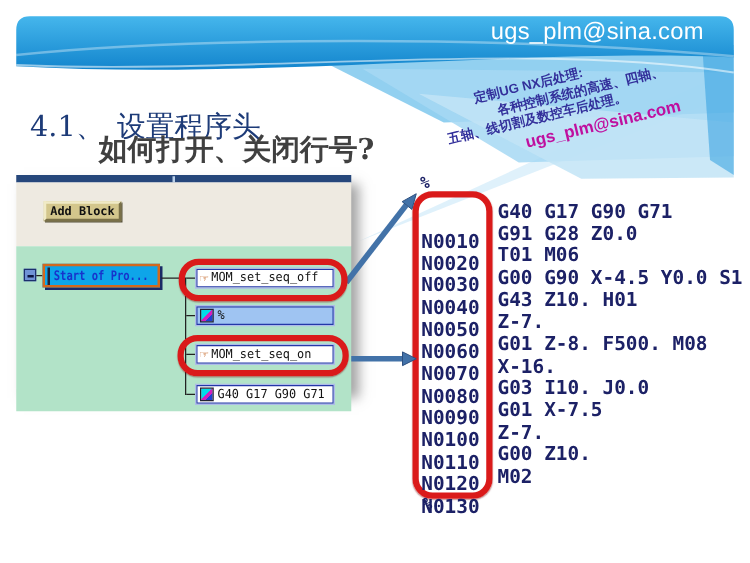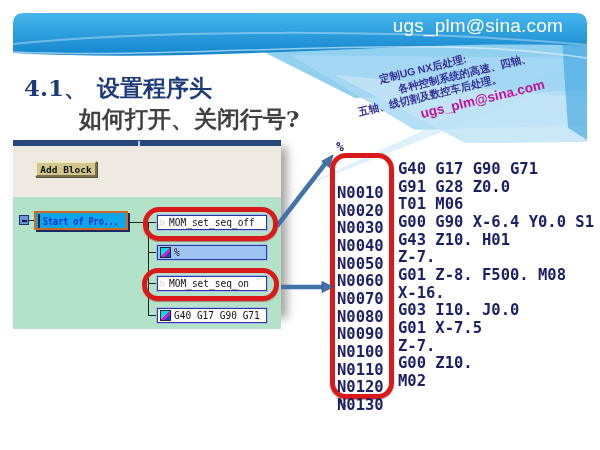--- a/index.html
+++ b/index.html
@@ -15,22 +15,22 @@
   .watermark{position:absolute;left:352px;top:50px;width:252px;z-index:2;
              transform:rotate(-13.5deg);transform-origin:50% 50%;
              font-weight:bold;color:#33309b;}
   .wm{font-size:10.5px;line-height:13.5px;white-space:nowrap;}
   .wm.l1{padding-left:30px;}
   .wm.l2{padding-left:46px;}
   .wm.l3{padding-left:2px;}
   .wm.l4{padding-left:62px;font-size:13.5px;line-height:17px;color:#bf109f;}
 
   
-  .title-row{position:absolute;left:24px;top:73px;z-index:2;color:#1d3b78;
-             font-family:"DejaVu Serif","Liberation Serif",serif;font-weight:bold;font-size:23px;}
+  .title-row{position:absolute;left:24px;top:86px;z-index:2;color:#1d3b78;
+             font-family:"DejaVu Serif","Liberation Serif",serif;font-weight:normal;font-size:23px;}
   .title-row .num{margin-right:10px;}
   .title-line2{position:absolute;left:79px;top:104px;z-index:2;color:#404040;
              font-family:"DejaVu Serif","Liberation Serif",serif;font-weight:bold;font-size:23px;}
 
   
   .shot{position:absolute;left:13px;top:140px;width:268px;height:171px;z-index:3;
         box-shadow:6px 7px 9px rgba(90,90,90,.55);font-family:"DejaVu Sans Mono","Liberation Mono",monospace;}
   .ps-topbar{position:absolute;left:0;top:0;width:268px;height:6px;background:#26477b;}
   .ps-topbar .tick{position:absolute;left:125px;top:1px;width:2px;height:5px;background:#b9cfe8;}
   .ps-gray{position:absolute;left:0;top:6px;width:268px;height:51px;background:#eeeae1;}
@@ -198,21 +198,21 @@
       <div class="nc-row" style="top: 178px;">
         <span class="seq">N0020</span>
         <span class="code">G91 G28 Z0.0</span>
       </div>
       <div class="nc-row" style="top: 195px;">
         <span class="seq">N0030</span>
         <span class="code">T01 M06</span>
       </div>
       <div class="nc-row" style="top: 213px;">
         <span class="seq">N0040</span>
-        <span class="code">G00 G90 X-6.4 Y0.0 S1</span>
+        <span class="code">G00 G90 X-4.5 Y0.0 S1</span>
       </div>
       <div class="nc-row" style="top: 231px;">
         <span class="seq">N0050</span>
         <span class="code">G43 Z10. H01</span>
       </div>
       <div class="nc-row" style="top: 248px;">
         <span class="seq">N0060</span>
         <span class="code">Z-7.</span>
       </div>
       <div class="nc-row" style="top: 266px;">

